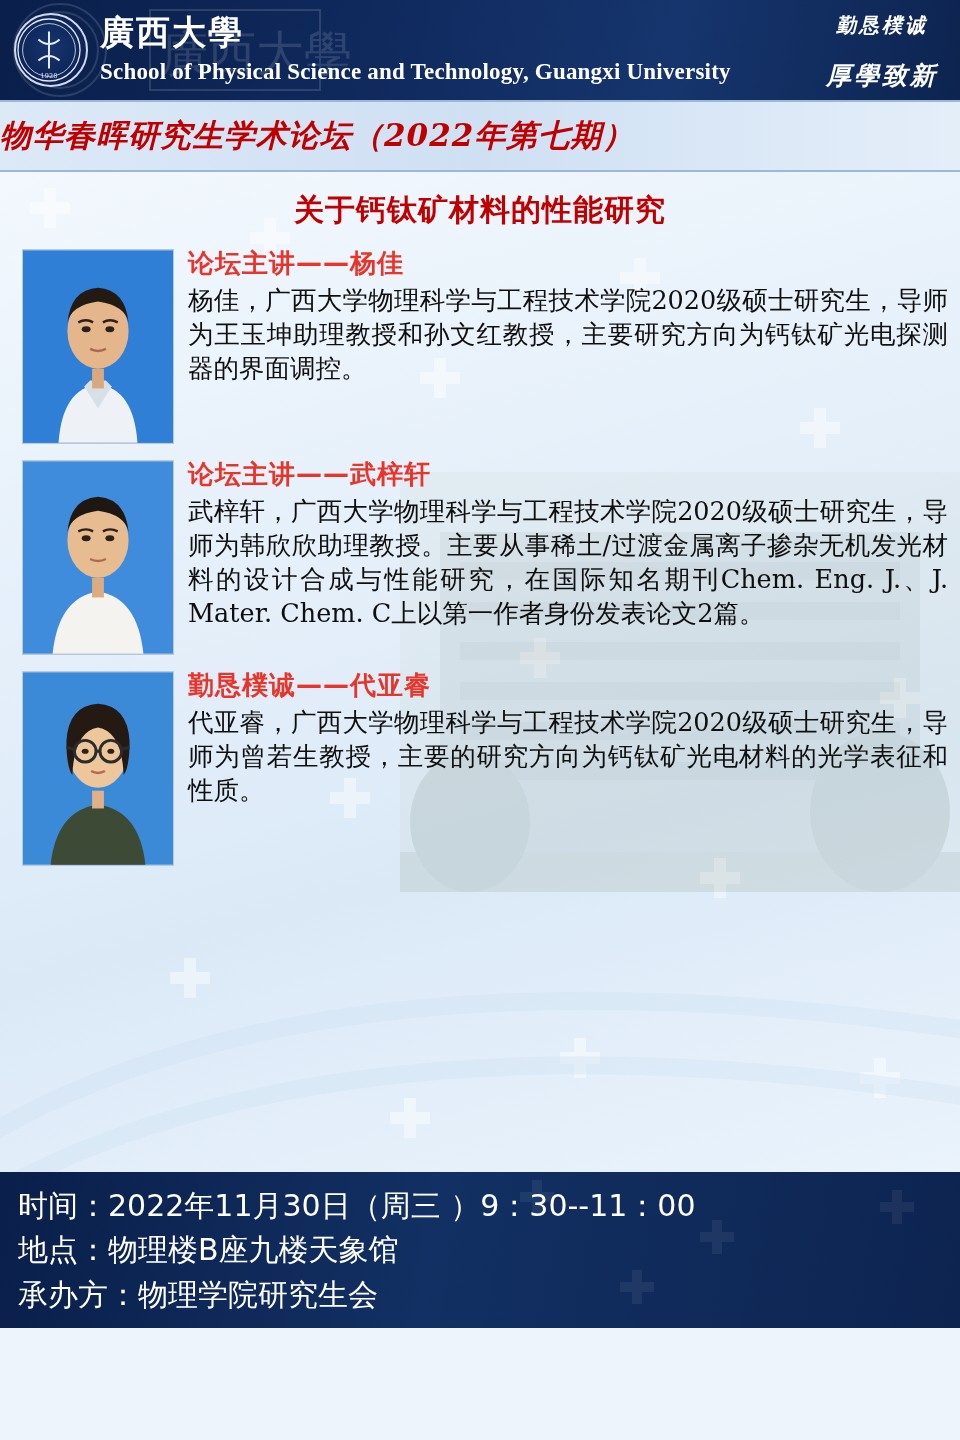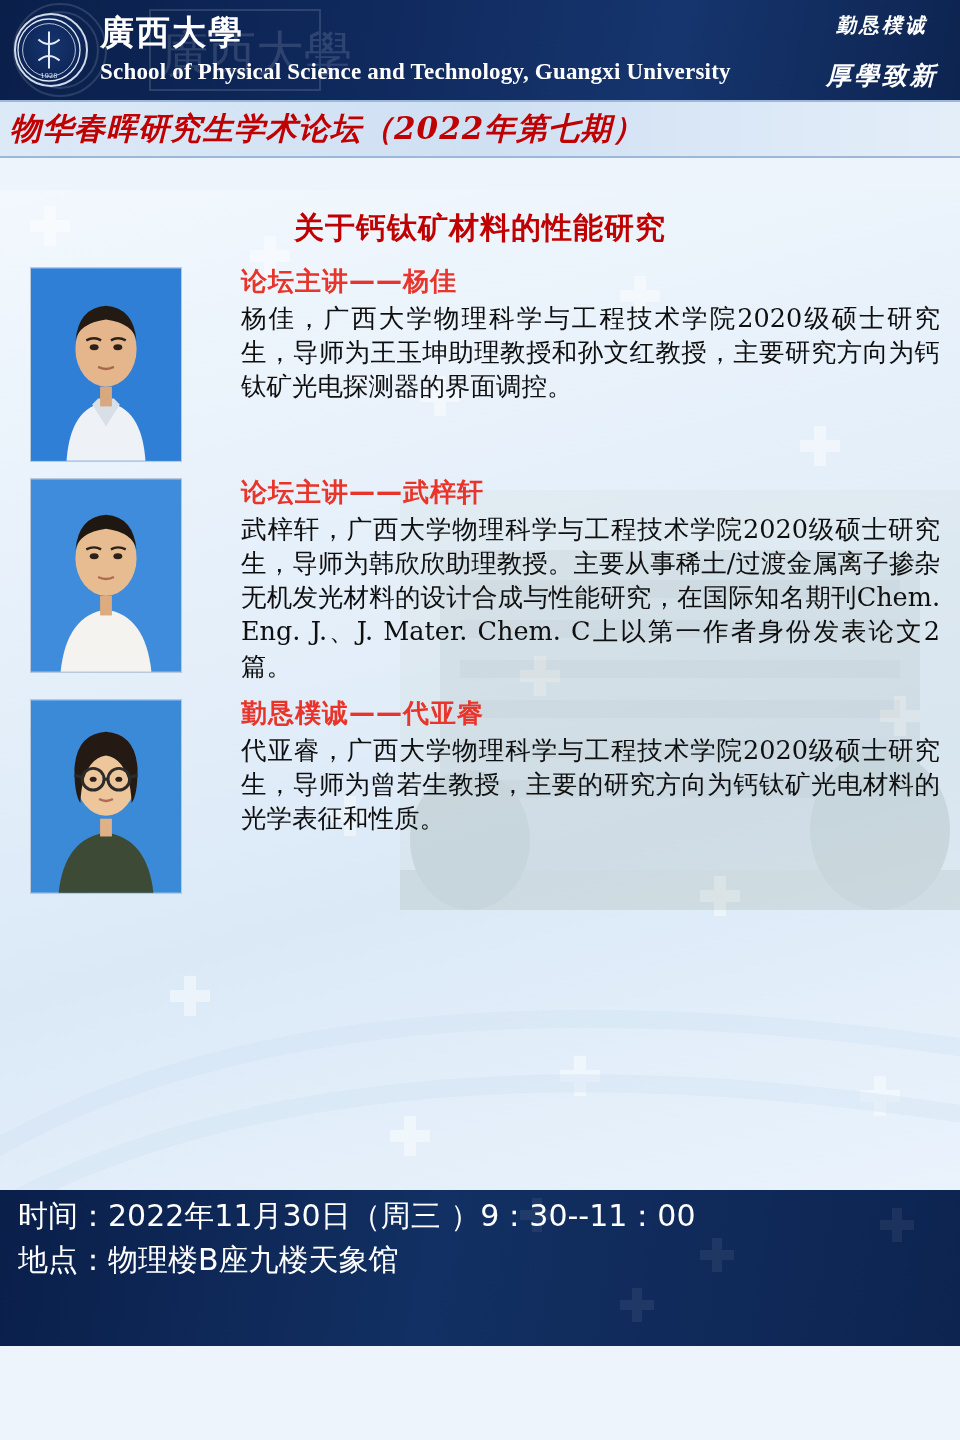--- a/index.html
+++ b/index.html
@@ -75,46 +75,44 @@
     z-index: 2;
     font-family: "DejaVu Serif", serif;
     font-weight: bold;
     font-style: italic;
   }
   .motto-1 { font-size: 20px; letter-spacing: 3px; }
   .motto-2 { font-size: 25px; letter-spacing: 3px; margin-top: 20px; }
 
   
   .banner {
-    height: 58px;
+    height: 72px;
     background: linear-gradient(90deg, #dce9f7 0%, #cfe0f3 50%, #e4eef9 100%);
     border-top: 2px solid #9bb8d8;
     border-bottom: 2px solid #9bb8d8;
     display: flex;
     align-items: center;
-    padding-left: 10px;
   }
   .banner-text {
     font-family: "DejaVu Serif", serif;
     font-size: 31px;
     font-weight: bold;
     font-style: italic;
     color: #c00000;
     letter-spacing: 1px;
     white-space: nowrap;
   }
 
   
   .main {
     position: relative;
     height: 1000px;
     background: linear-gradient(165deg, #f2f8fd 0%, #e6f0fa 35%, #dbe9f7 65%, #eaf3fc 100%);
     overflow: hidden;
-    padding: 0 20px;
-    margin-top: 32px;
+    padding: 0 12px;
   }
   .bg-crosses, .bg-building {
     position: absolute;
     pointer-events: none;
   }
   .bg-crosses { left: 0; top: 0; width: 960px; height: 1000px; opacity: 0.5; }
   .bg-building {
     right: 0; top: 300px; width: 560px; height: 420px;
     opacity: 0.18;
   }
@@ -142,21 +140,20 @@
     text-indent: 58px;
     text-align: justify;
   }
 
   
   .speakers { position: relative; z-index: 2; margin-top: 18px; }
   .speaker {
     display: flex;
     margin-bottom: 16px;
     padding-left: 10px;
-    gap: 45px;
   }
   .photo {
     width: 152px;
     height: 195px;
     flex: 0 0 auto;
     border: 1px solid #b9c8da;
     position: relative;
     overflow: hidden;
   }
   .photo svg { width: 100%; height: 100%; display: block; }
@@ -176,21 +173,21 @@
     line-height: 1.34;
     color: #0f0f0f;
     text-align: justify;
   }
 
   
   .footer {
     height: 156px;
     background: linear-gradient(100deg, #0a1f4a 0%, #123063 45%, #0d2450 100%);
     color: #ffffff;
-    padding: 4px 0 0 18px;
+    padding: 12px 0 0 18px;
     position: relative;
     overflow: hidden;
   }
   .footer-watermark {
     position: absolute; left: 0; top: 0; width: 960px; height: 156px;
     opacity: 0.12; pointer-events: none;
   }
   .footer-line {
     font-family: "DejaVu Sans", sans-serif;
     font-size: 30px;
@@ -365,13 +362,14 @@
   <svg class="footer-watermark" viewBox="0 0 960 156">
     <g fill="#ffffff" opacity="0.5">
       <path d="M520 20h12v-12h10v12h12v10h-12v12h-10v-12h-12z"></path>
       <path d="M700 60h12v-12h10v12h12v10h-12v12h-10v-12h-12z"></path>
       <path d="M880 30h12v-12h10v12h12v10h-12v12h-10v-12h-12z"></path>
       <path d="M620 110h12v-12h10v12h12v10h-12v12h-10v-12h-12z"></path>
     </g>
   </svg>
   <div class="footer-line mono-time">时间：2022年11月30日（周三 ）9：30--11：00</div>
   <div class="footer-line">地点：物理楼B座九楼天象馆</div>
+  <div class="footer-line">承办方：物理学院研究生会</div>
 </div>
 
 </body></html>

